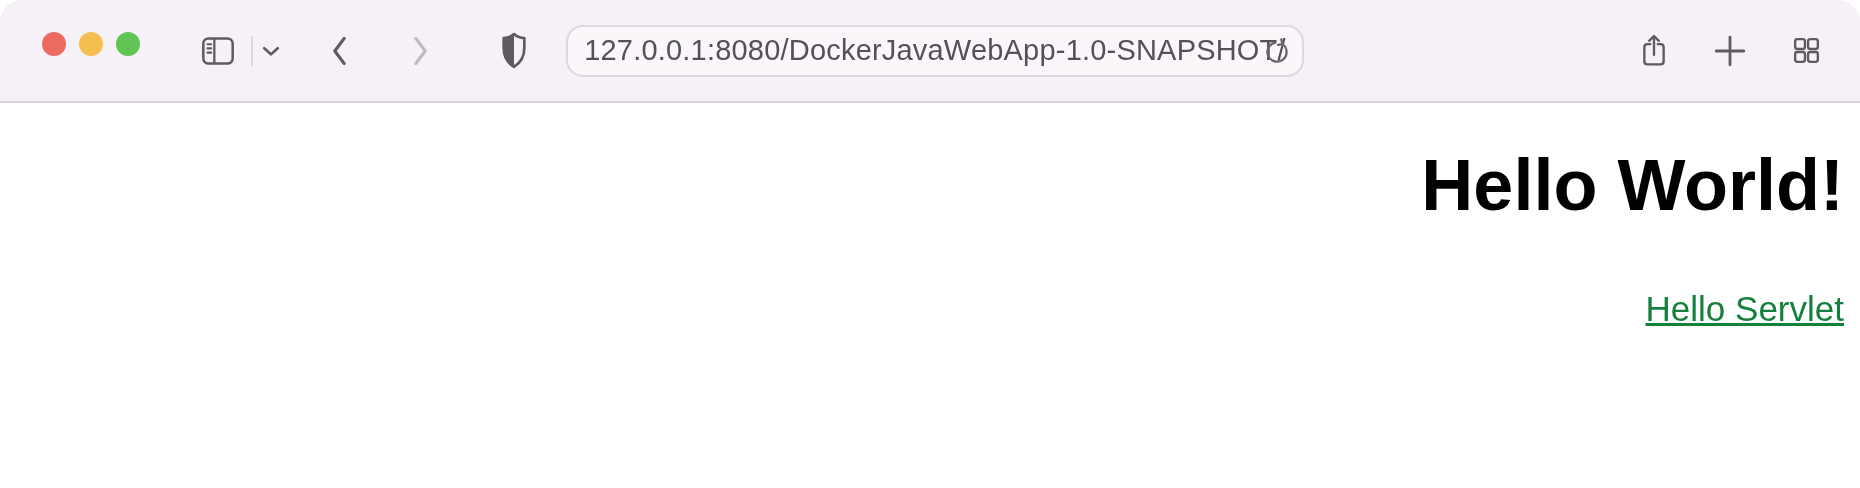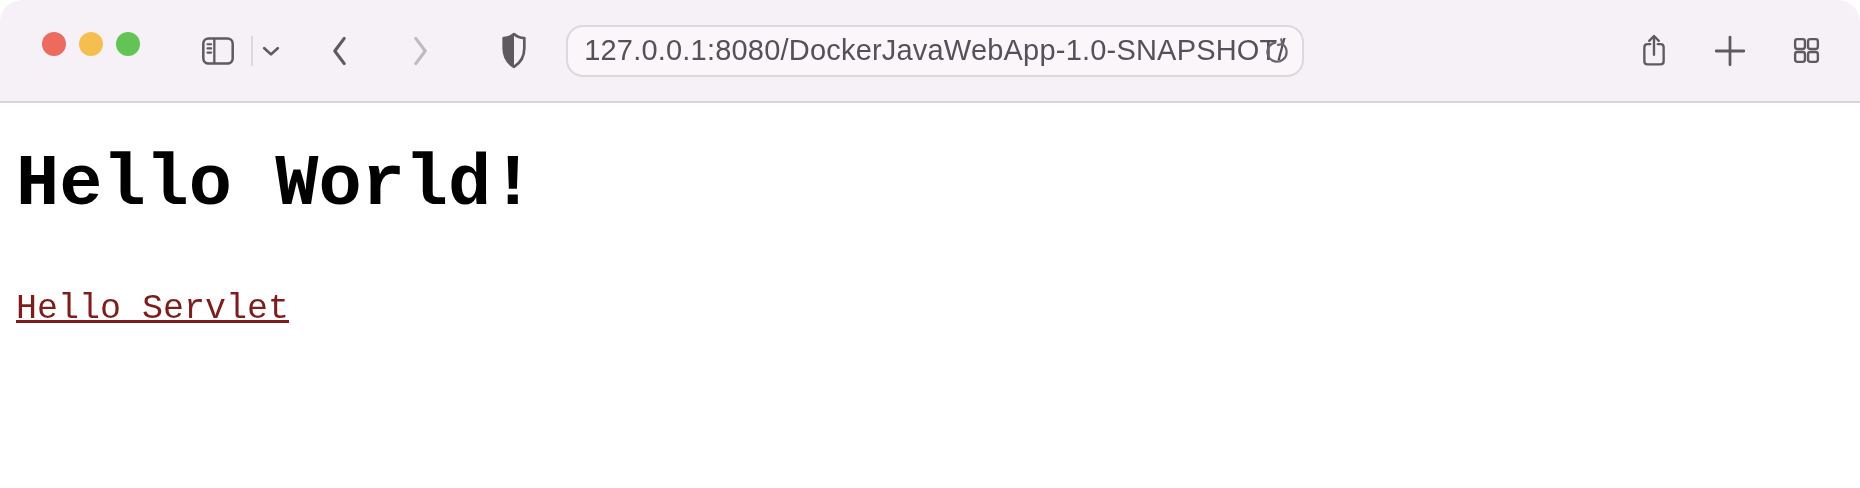--- a/index.html
+++ b/index.html
@@ -81,31 +81,32 @@
   .right-icons {
     margin-left: auto;
     display: flex; align-items: center; gap: 44px;
   }
 
   
   .content {
     background: #ffffff;
     height: 383px;
     padding: 0 16px;
-    font-family: Liberation Mono, monospace;
+    font-family: Liberation Sans, sans-serif;
+    text-align: right;
   }
   .page-heading {
     padding-top: 41px;
     font-size: 72px;
     font-weight: bold;
     line-height: 1.15;
     color: #000000;
   }
   .link-row { margin-top: 62px; font-size: 35px; line-height: 1.15; }
-  .servlet-link { color: #7f1d1d; text-decoration: underline; }
+  .servlet-link { color: #15803d; text-decoration: underline; }
 </style>
 </head>
 <body>
 
 <div class="window">
 
   <div class="toolbar">
 
     <div class="traffic-lights">
       <button class="traffic-light tl-close"></button>

